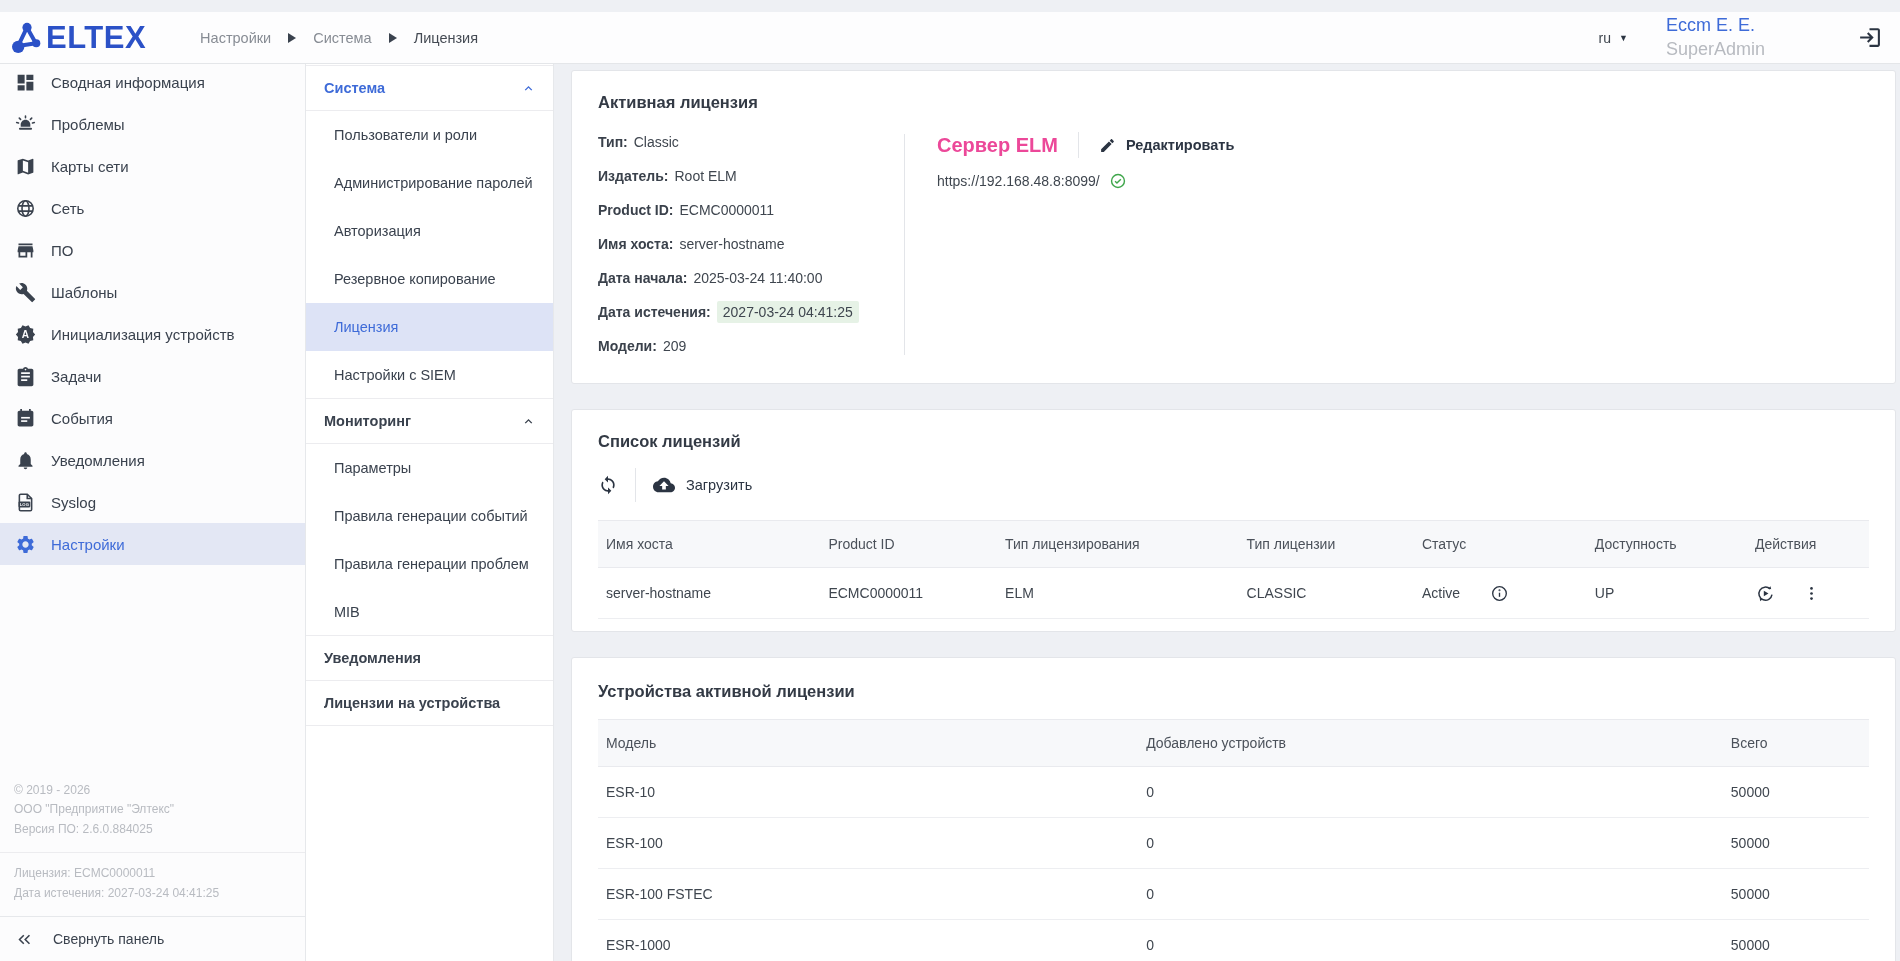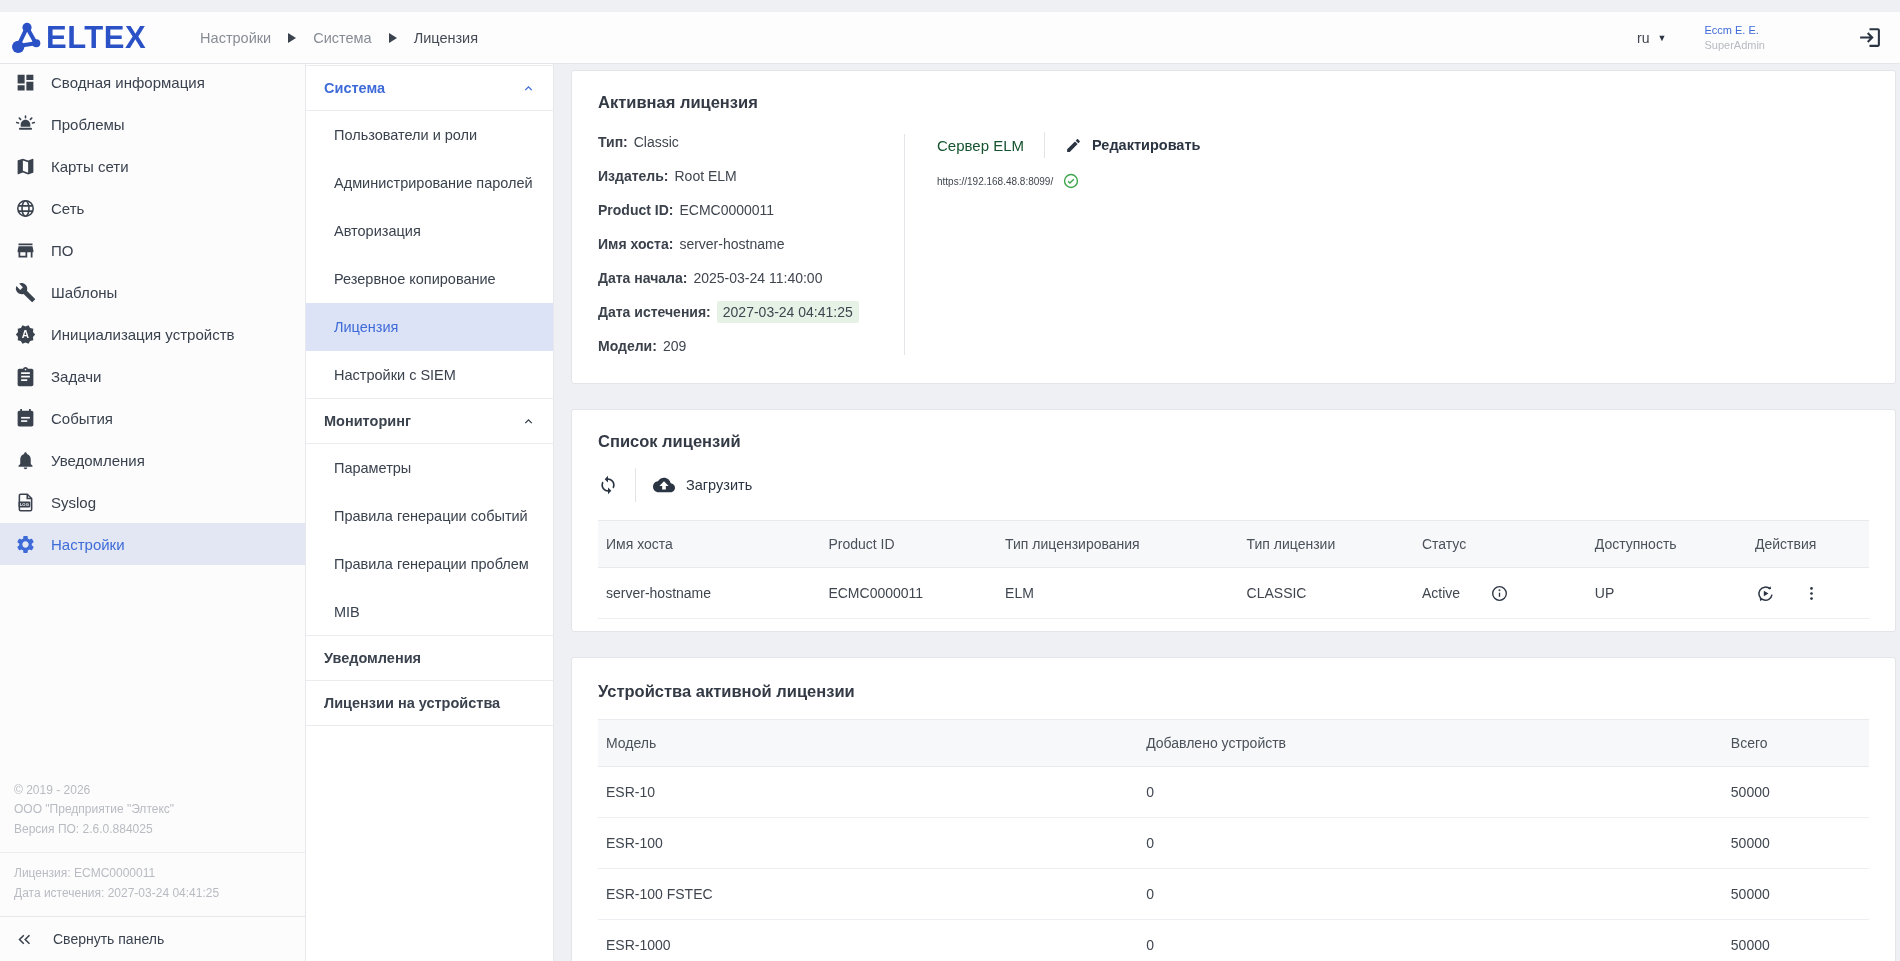--- a/index.html
+++ b/index.html
@@ -16,21 +16,21 @@
   .topbar{position:absolute;left:0;top:12px;width:100%;height:52px;background:#fdfdfe;
     border-bottom:1px solid #e4e6e9;display:flex;align-items:center;z-index:6;box-sizing:border-box}
   .logo{margin-left:12px;display:flex;align-items:center;gap:4px;cursor:pointer}
   .logo-text{font-size:31px;font-weight:700;color:#2b51c7;letter-spacing:.5px;line-height:1}
   .breadcrumb{margin-left:54px;display:flex;align-items:center;gap:17px;font-size:14.5px}
   .crumb{color:#878c94;cursor:pointer}
   .crumb.current{color:#454b54}
   .topbar-right{margin-left:auto;display:flex;align-items:center;margin-right:18px}
   .lang{font-size:14px;color:#3f464f;cursor:pointer;display:flex;align-items:center;gap:8px}
   .caret{font-size:9px;color:#2b3442}
-  .user{margin-left:38px;font-size:11px;line-height:1.3;cursor:pointer}
+  .user{margin-left:38px;font-size:18px;line-height:1.3;cursor:pointer}
   .user-name{color:#3e6bd8}
   .user-role{color:#b7bac0}
   .logout{margin-left:92px;color:#2b3442;cursor:pointer}
 
   
   .sidebar{position:absolute;left:0;top:52px;bottom:0;width:306px;background:#fcfcfd;
     border-right:1px solid #e6e8eb;box-sizing:border-box;display:flex;flex-direction:column}
   .nav{padding-top:9px}
   .nav-item{height:42px;display:flex;align-items:center;gap:15px;padding-left:15px;
     font-size:15px;color:#3a424e;cursor:pointer;white-space:nowrap}
@@ -64,25 +64,25 @@
   .al-body{display:flex;padding:20px 26px 26px}
   .al-left{width:306px;flex:none}
   .field-row{margin-bottom:13px;line-height:21px;font-size:14px;white-space:nowrap}
   .field-row:last-child{margin-bottom:0}
   .f-label{font-weight:700;color:#3a414b;margin-right:6px}
   .f-value{color:#3f464f}
   .hl{background:#e6f2e6;padding:3px 6px;border-radius:2px}
   .vdiv{width:1px;background:#e3e5e9;margin:2px 0;flex:none}
   .al-right{padding-left:32px}
   .server-row{display:flex;align-items:center;height:26px}
-  .server-label{font-weight:400;font-size:15px;color:#14532d}
+  .server-label{font-weight:700;font-size:20px;color:#ec4899}
   .mini-vdiv{width:1px;height:26px;background:#e3e5e9;margin:0 20px}
   .edit-btn{display:flex;align-items:center;gap:10px;cursor:pointer;color:#2b3442;
     font-weight:700;font-size:14.5px}
-  .url-row{display:flex;align-items:center;gap:9px;margin-top:14px;font-size:10px;color:#3f464f}
+  .url-row{display:flex;align-items:center;gap:9px;margin-top:14px;font-size:14px;color:#3f464f}
 
   
   .toolbar{display:flex;align-items:center;padding:17px 26px 16px}
   .tool-btn{display:flex;align-items:center;gap:11px;color:#2b3442;cursor:pointer;font-size:14.5px}
   .tb-div{width:1px;height:34px;background:#e3e5e9;margin:0 17px}
 
   
   table{width:100%;border-collapse:collapse;table-layout:fixed}
   thead tr{background:#f7f8fa}
   th{font-weight:400;color:#4b515a;text-align:left;font-size:14px;height:46px;padding:0 8px;

